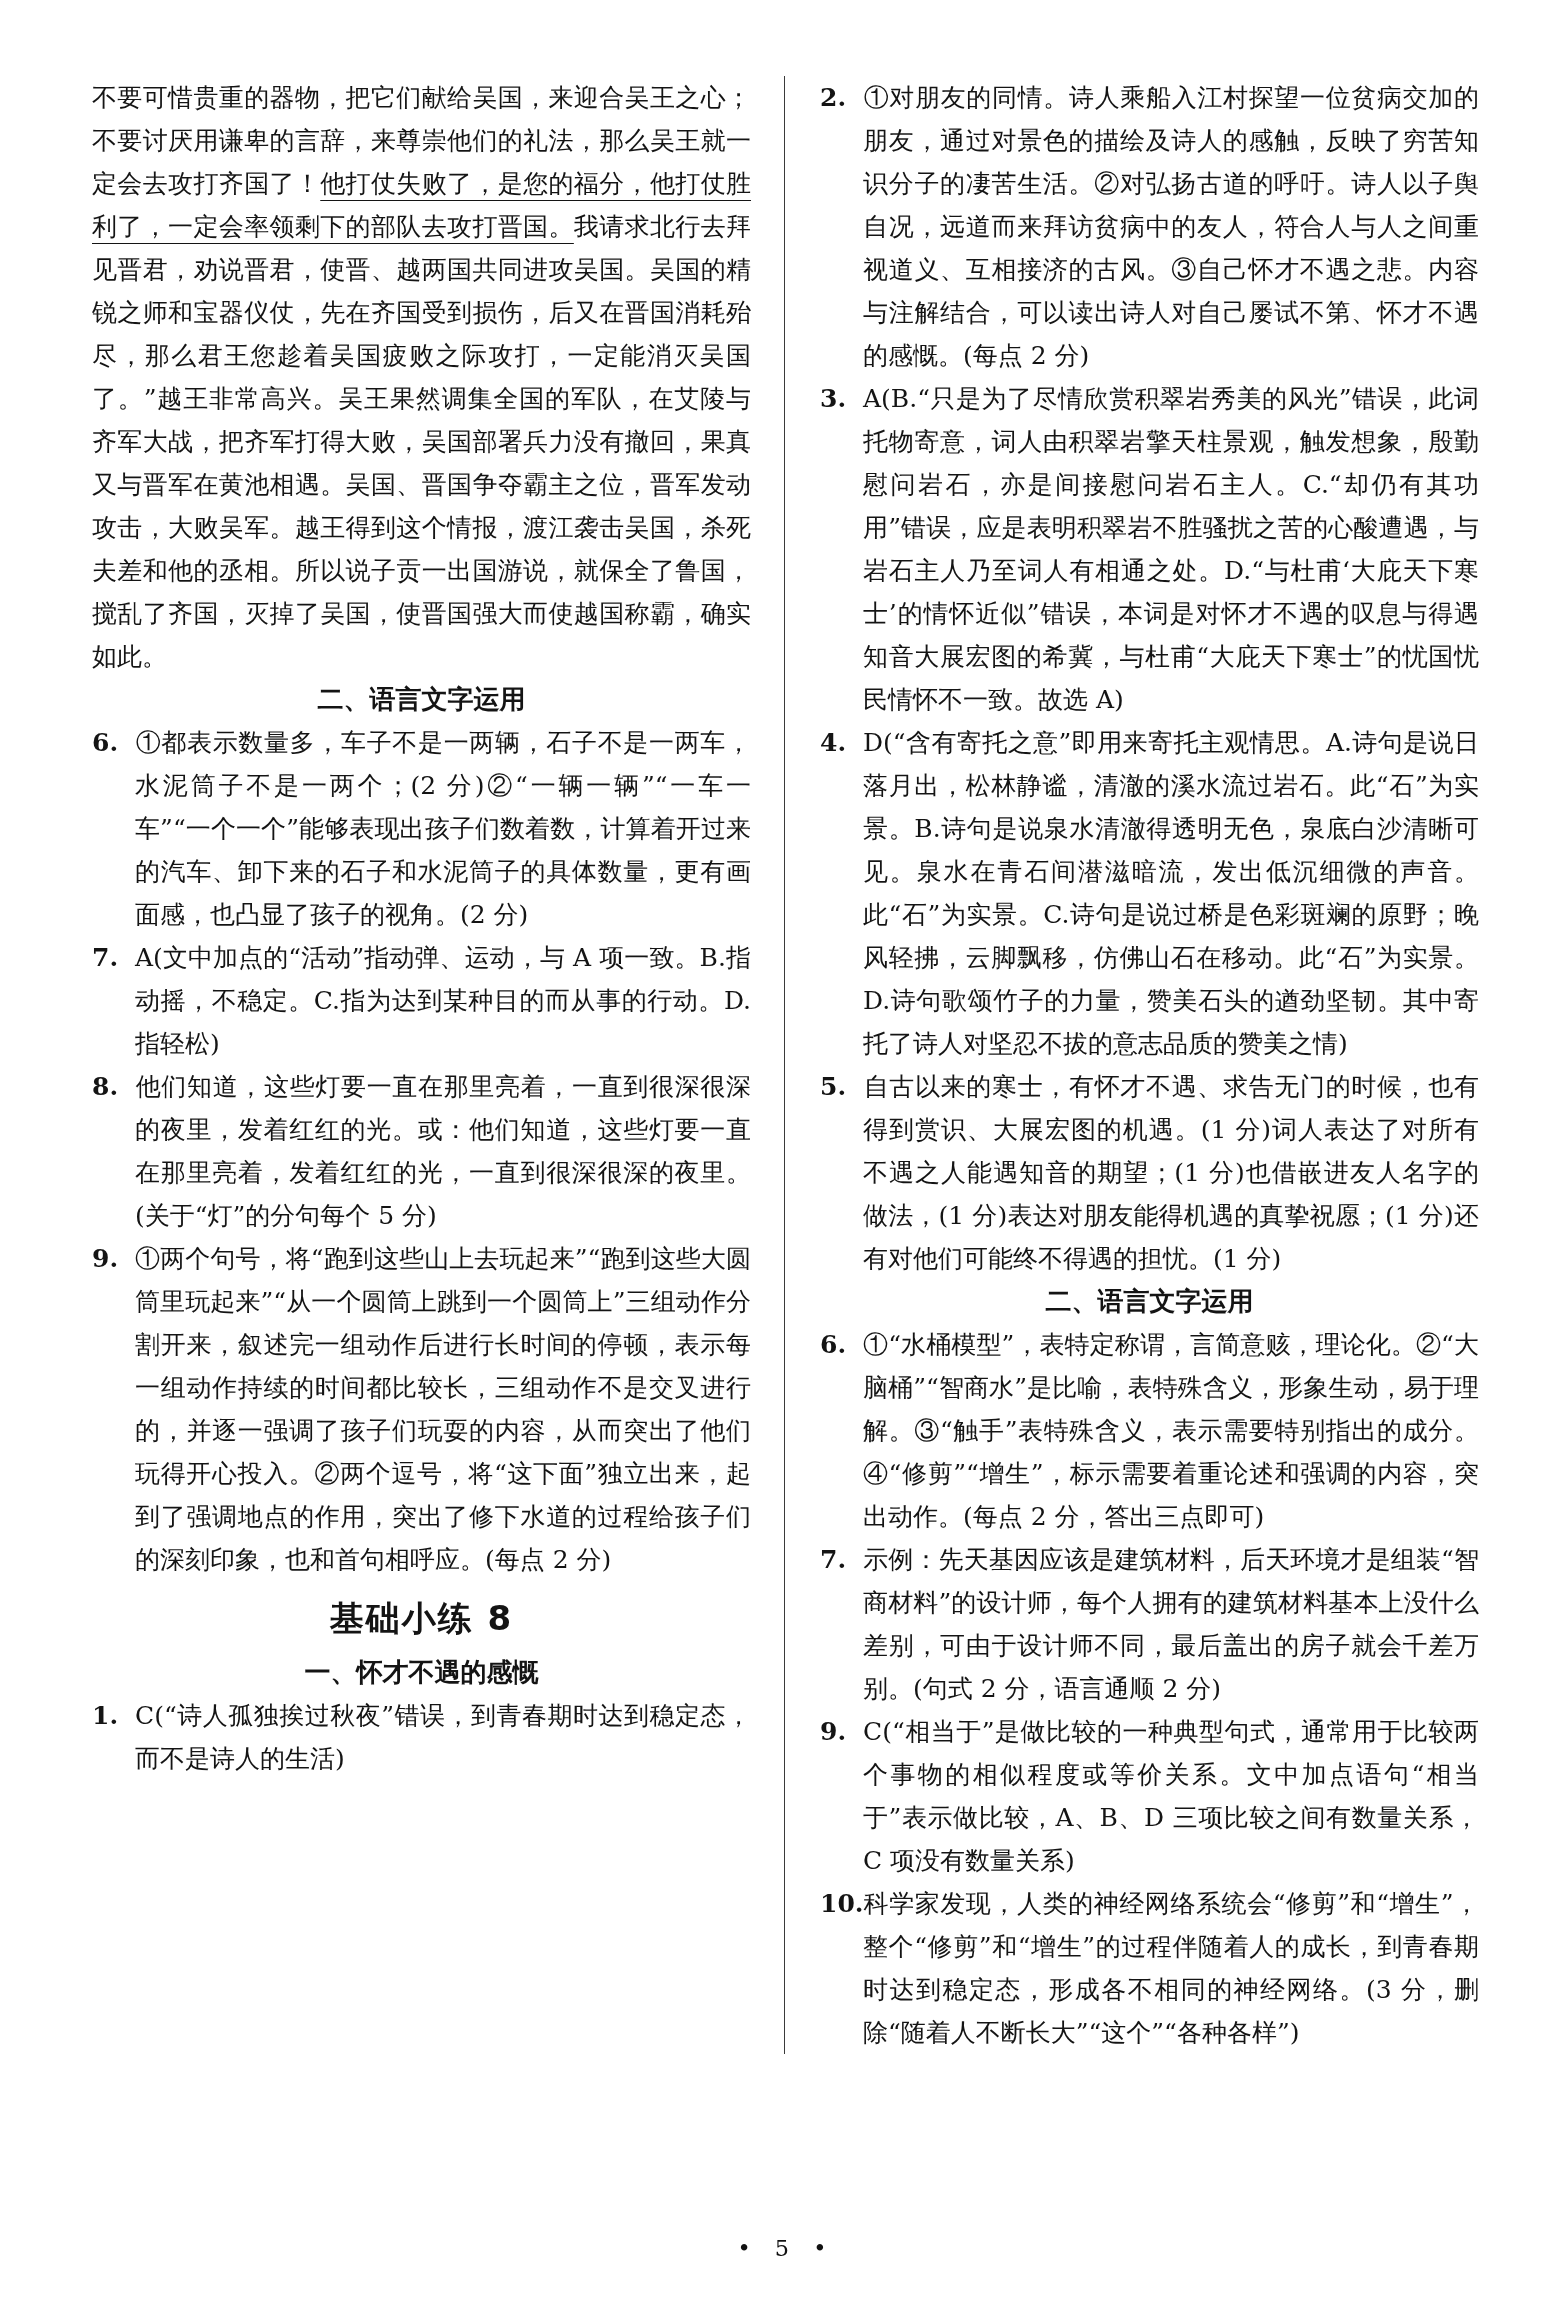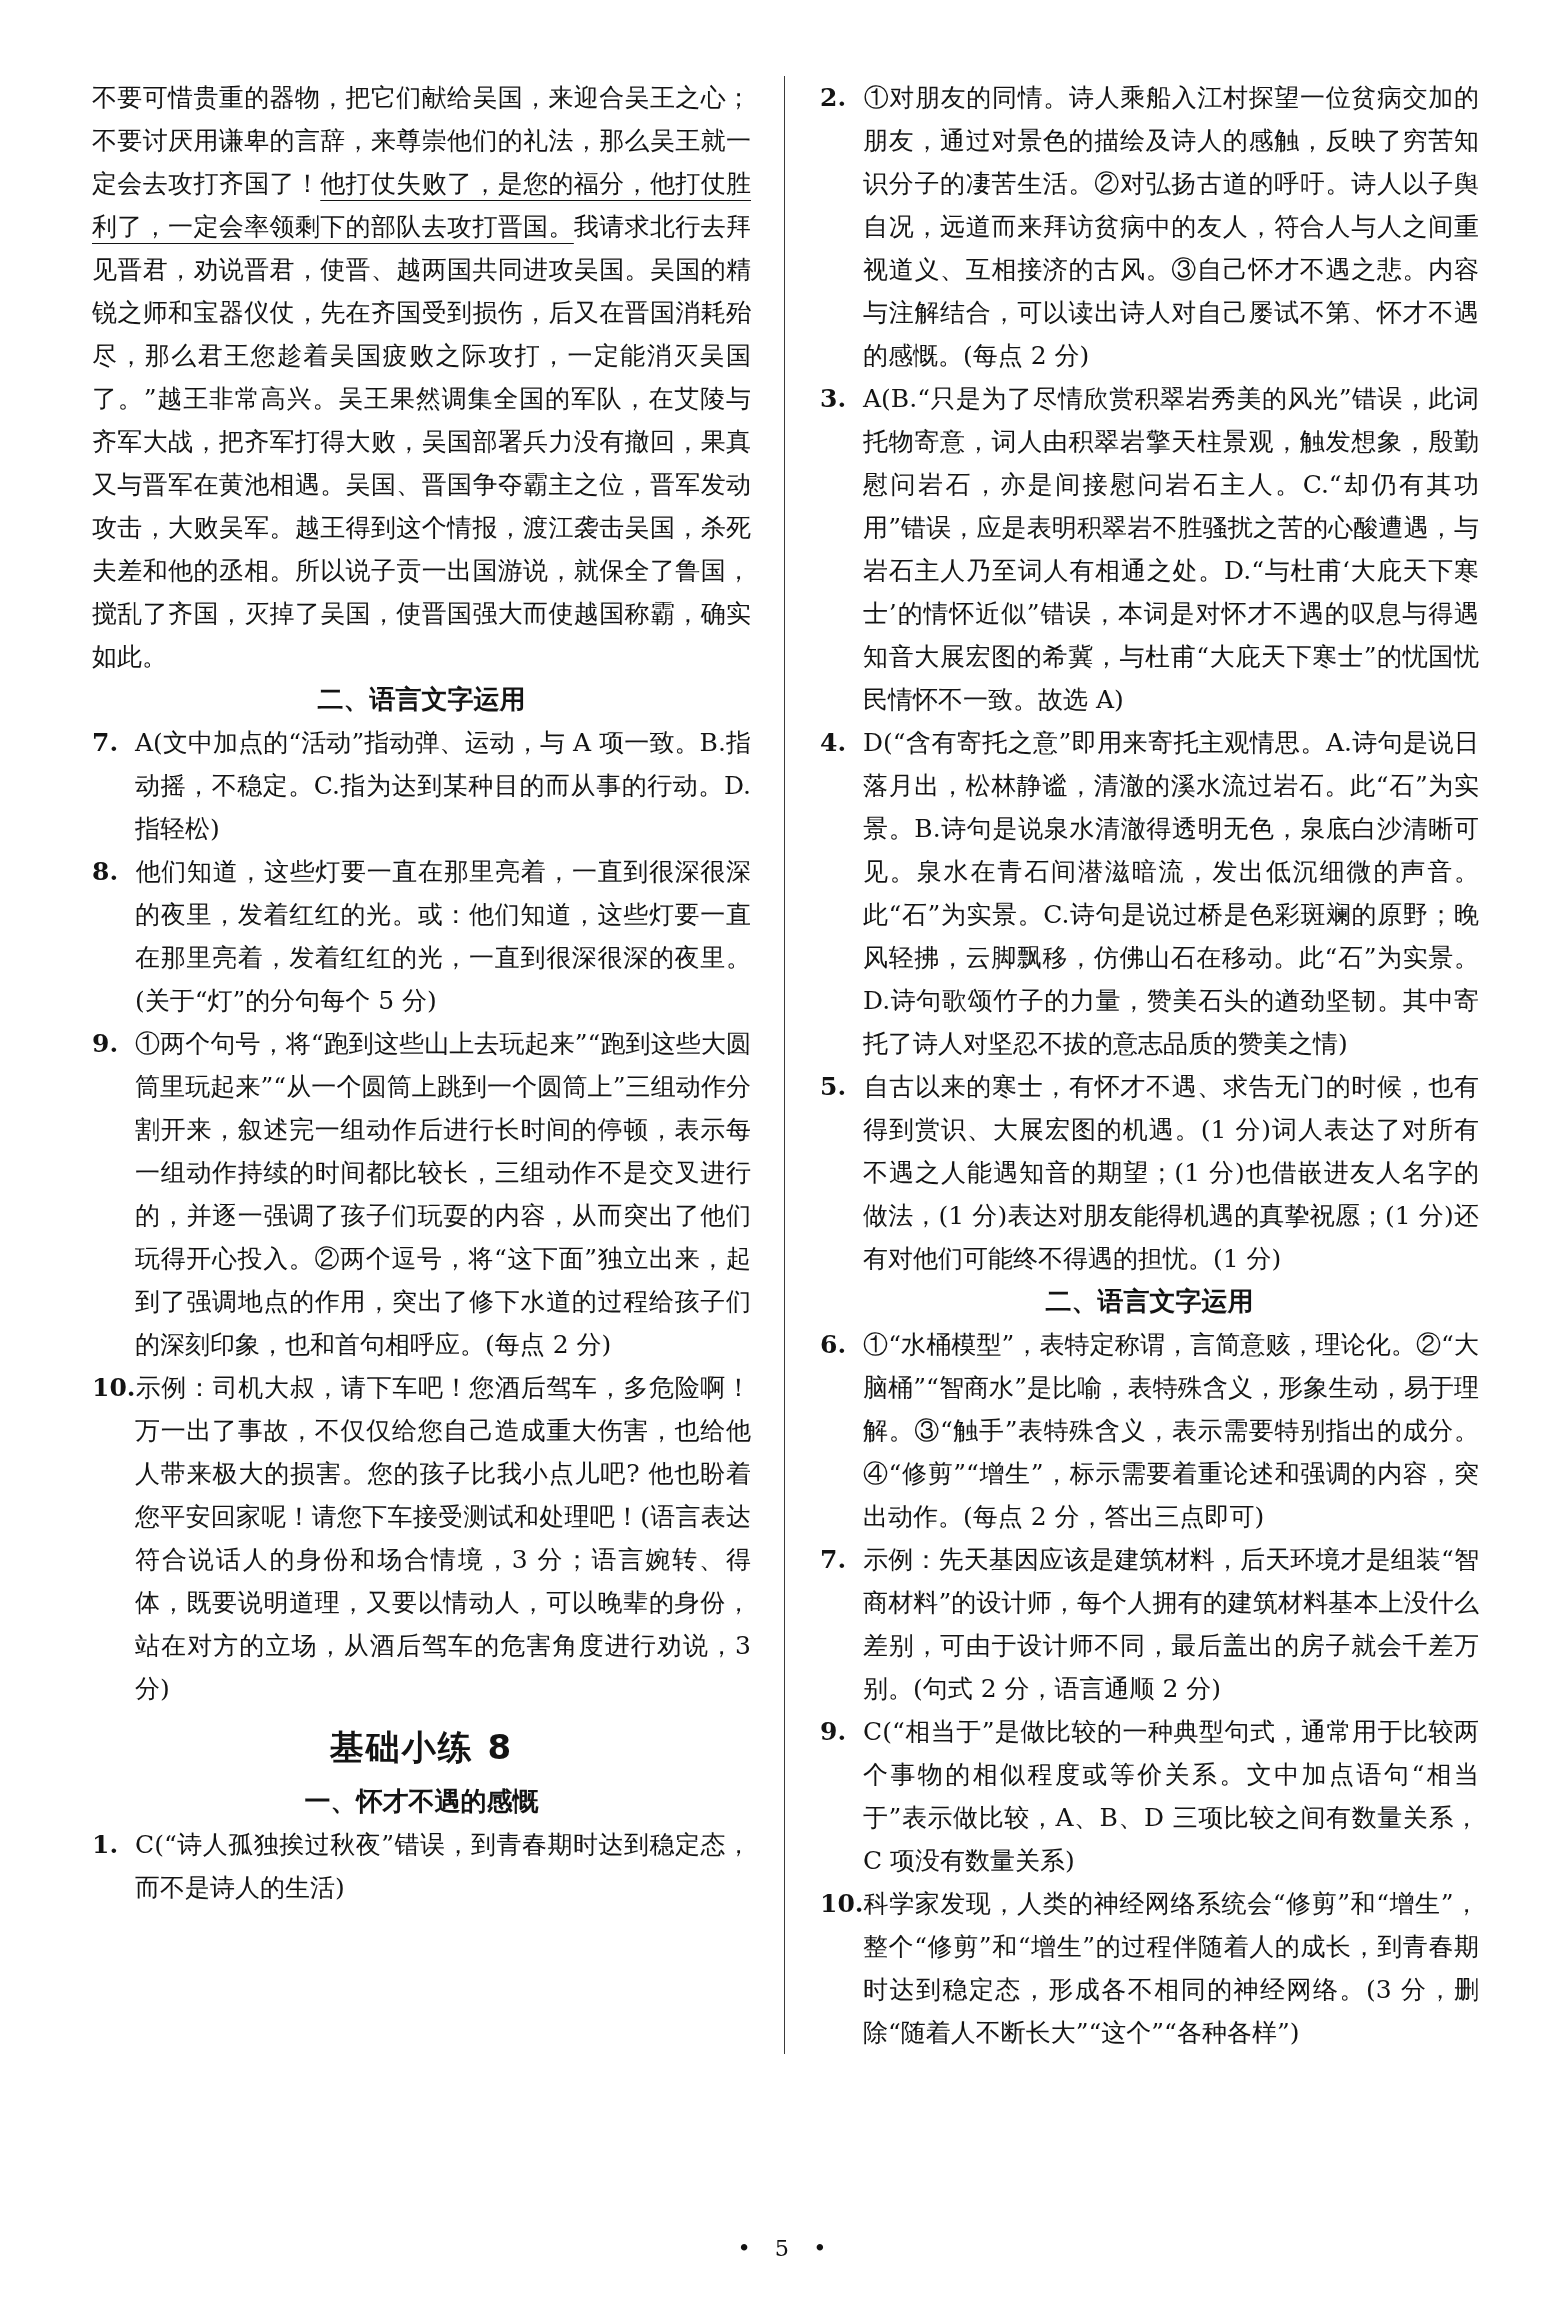--- a/index.html
+++ b/index.html
@@ -40,24 +40,24 @@
 <body>
 
 <div class="sheet">
   <div class="columns">
 
     <div class="col col-left">
       <p class="cont"><span>不要可惜贵重的器物，把它们献给吴国，来迎合吴王之心；不要讨厌用谦卑的言辞，来尊崇他们的礼法，那么吴王就一定会去攻打齐国了！</span><span class="u">他打仗失败了，是您的福分，他打仗胜利了，一定会率领剩下的部队去攻打晋国。</span><span>我请求北行去拜见晋君，劝说晋君，使晋、越两国共同进攻吴国。吴国的精锐之师和宝器仪仗，先在齐国受到损伤，后又在晋国消耗殆尽，那么君王您趁着吴国疲败之际攻打，一定能消灭吴国了。”越王非常高兴。吴王果然调集全国的军队，在艾陵与齐军大战，把齐军打得大败，吴国部署兵力没有撤回，果真又与晋军在黄池相遇。吴国、晋国争夺霸主之位，晋军发动攻击，大败吴军。越王得到这个情报，渡江袭击吴国，杀死夫差和他的丞相。所以说子贡一出国游说，就保全了鲁国，搅乱了齐国，灭掉了吴国，使晋国强大而使越国称霸，确实如此。</span></p>
 
       <p class="sec-heading">二、语言文字运用</p>
 
+      <div class="item"><span class="num">6.</span><span>①都表示数量多，车子不是一两辆，石子不是一两车，水泥筒子不是一两个；(2 分)②“一辆一辆”“一车一车”“一个一个”能够表现出孩子们数着数，计算着开过来的汽车、卸下来的石子和水泥筒子的具体数量，更有画面感，也凸显了孩子的视角。(2 分)</span></div>
       <div class="item"><span class="num">7.</span><span>A(文中加点的“活动”指动弹、运动，与 A 项一致。B.指动摇，不稳定。C.指为达到某种目的而从事的行动。D.指轻松)</span></div>
       <div class="item"><span class="num">8.</span><span>他们知道，这些灯要一直在那里亮着，一直到很深很深的夜里，发着红红的光。或：他们知道，这些灯要一直在那里亮着，发着红红的光，一直到很深很深的夜里。(关于“灯”的分句每个 5 分)</span></div>
       <div class="item"><span class="num">9.</span><span>①两个句号，将“跑到这些山上去玩起来”“跑到这些大圆筒里玩起来”“从一个圆筒上跳到一个圆筒上”三组动作分割开来，叙述完一组动作后进行长时间的停顿，表示每一组动作持续的时间都比较长，三组动作不是交叉进行的，并逐一强调了孩子们玩耍的内容，从而突出了他们玩得开心投入。②两个逗号，将“这下面”独立出来，起到了强调地点的作用，突出了修下水道的过程给孩子们的深刻印象，也和首句相呼应。(每点 2 分)</span></div>
-      <div class="item"><span class="num">10.</span><span>示例：司机大叔，请下车吧！您酒后驾车，多危险啊！万一出了事故，不仅仅给您自己造成重大伤害，也给他人带来极大的损害。您的孩子比我小点儿吧? 他也盼着您平安回家呢！请您下车接受测试和处理吧！(语言表达符合说话人的身份和场合情境，3 分；语言婉转、得体，既要说明道理，又要以情动人，可以晚辈的身份，站在对方的立场，从酒后驾车的危害角度进行劝说，3 分)</span></div>
 
       <p class="practice-heading">基础小练 8</p>
 
       <p class="sec-heading">一、怀才不遇的感慨</p>
 
       <div class="item"><span class="num">1.</span><span>C(“诗人孤独挨过秋夜”错误，到青春期时达到稳定态，而不是诗人的生活)</span></div>
     </div>
 
     <div class="col col-right">
       <div class="item"><span class="num">2.</span><span>①对朋友的同情。诗人乘船入江村探望一位贫病交加的朋友，通过对景色的描绘及诗人的感触，反映了穷苦知识分子的凄苦生活。②对弘扬古道的呼吁。诗人以子舆自况，远道而来拜访贫病中的友人，符合人与人之间重视道义、互相接济的古风。③自己怀才不遇之悲。内容与注解结合，可以读出诗人对自己屡试不第、怀才不遇的感慨。(每点 2 分)</span></div>

